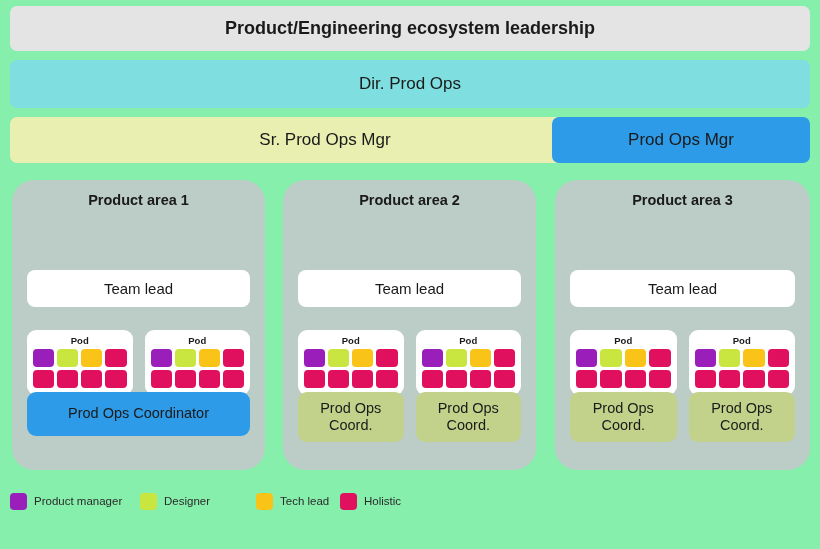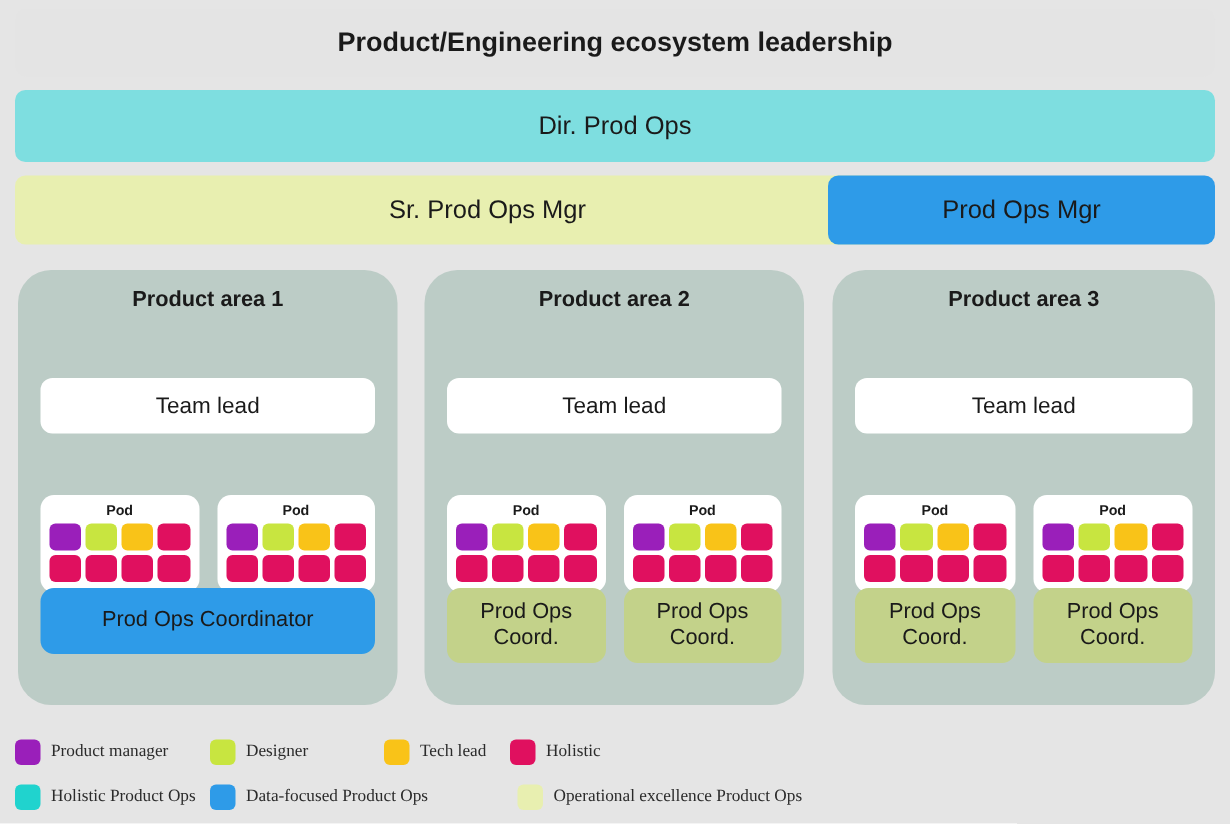--- a/index.html
+++ b/index.html
@@ -7,21 +7,21 @@
     width: 820px;
     height: 549px;
     background: #ffffff;
     font-family: "Liberation Sans", sans-serif;
     overflow: hidden;
   }
   #canvas {
     position: relative;
     width: 820px;
     height: 549px;
-    background: #e5e5e5;
+    background: #86efac;
   }
 
   
   .bar {
     position: absolute;
     display: flex;
     align-items: center;
     justify-content: center;
     border-radius: 7px;
     color: #1a1a1a;
@@ -66,21 +66,21 @@
     top: 12px;
     left: 0; right: 0;
     text-align: center;
     font-size: 14.5px;
     font-weight: bold;
     color: #1a1a1a;
   }
 
   .team-lead {
     position: absolute;
-    top: 72px;
+    top: 90px;
     left: 15px; right: 15px;
     height: 37px;
     background: #ffffff;
     border-radius: 8px;
     display: flex;
     align-items: center;
     justify-content: center;
     font-size: 15px;
     color: #1a1a1a;
   }
@@ -149,21 +149,20 @@
   #legend {
     position: absolute;
     left: 0; top: 486px;
     width: 820px;
     height: 60px;
   }
   .legend-row {
     position: absolute;
     left: 0; width: 702px;
     height: 26px;
-    font-family: Liberation Serif, serif;
   }
   #legend-row-0 { top: 2px; }
   #legend-row-1 { top: 32px; }
   .legend-item {
     position: absolute;
     display: flex;
     align-items: center;
     height: 26px;
   }
   .legend-swatch {
@@ -326,29 +325,15 @@
         </div>
         <div class="legend-item" style="left: 256px;">
           <div class="legend-swatch" style="background: rgb(249, 195, 24);"></div>
           <div class="legend-label">Tech lead</div>
         </div>
         <div class="legend-item" style="left: 340px;">
           <div class="legend-swatch" style="background: rgb(224, 16, 95);"></div>
           <div class="legend-label">Holistic</div>
         </div>
       </div>
-    <div class="legend-row" id="legend-row-1">
-        <div class="legend-item" style="left: 10px;">
-          <div class="legend-swatch" style="background: rgb(32, 211, 206);"></div>
-          <div class="legend-label">Holistic Product Ops</div>
-        </div>
-        <div class="legend-item" style="left: 140px;">
-          <div class="legend-swatch" style="background: rgb(46, 155, 232);"></div>
-          <div class="legend-label">Data-focused Product Ops</div>
-        </div>
-        <div class="legend-item" style="left: 345px;">
-          <div class="legend-swatch" style="background: rgb(232, 239, 176);"></div>
-          <div class="legend-label">Operational excellence Product Ops</div>
-        </div>
-      </div>
   </div>
 
 </div>
 
 </body></html>

